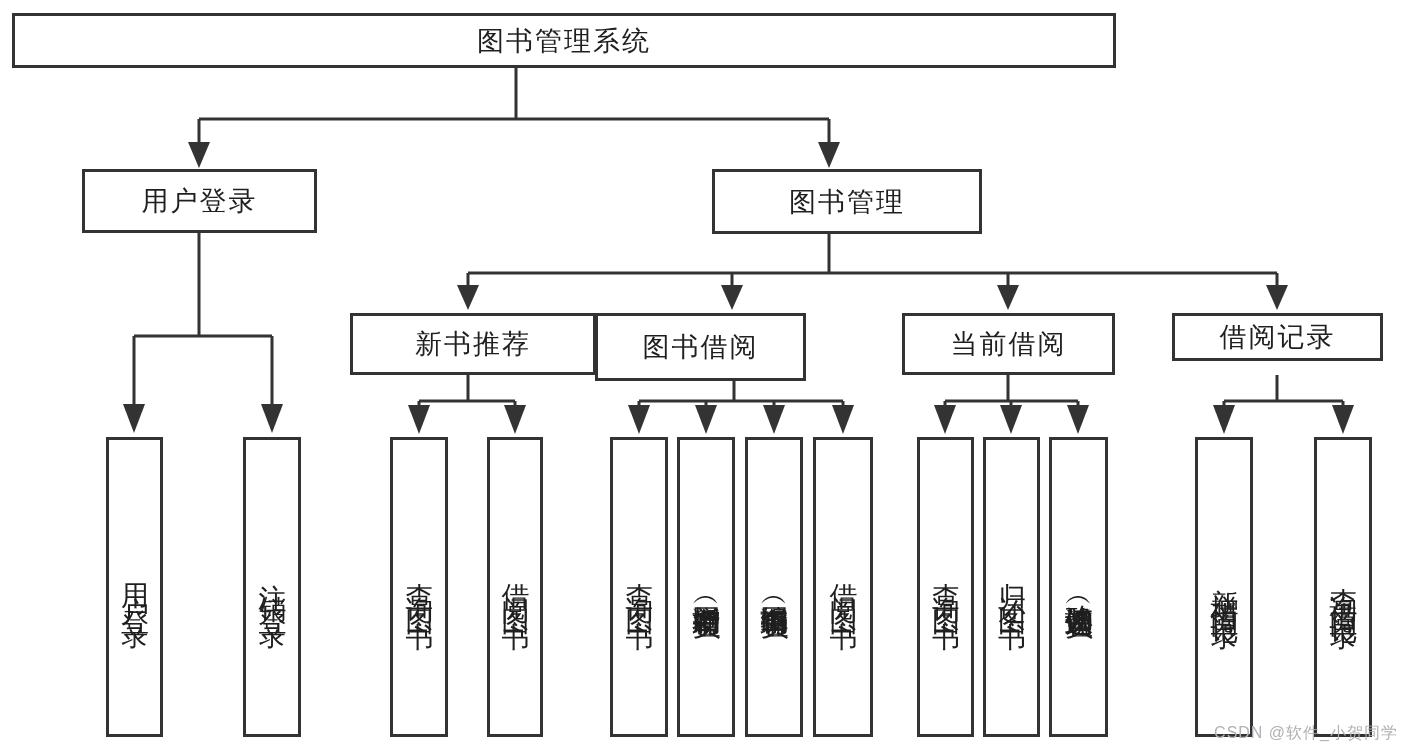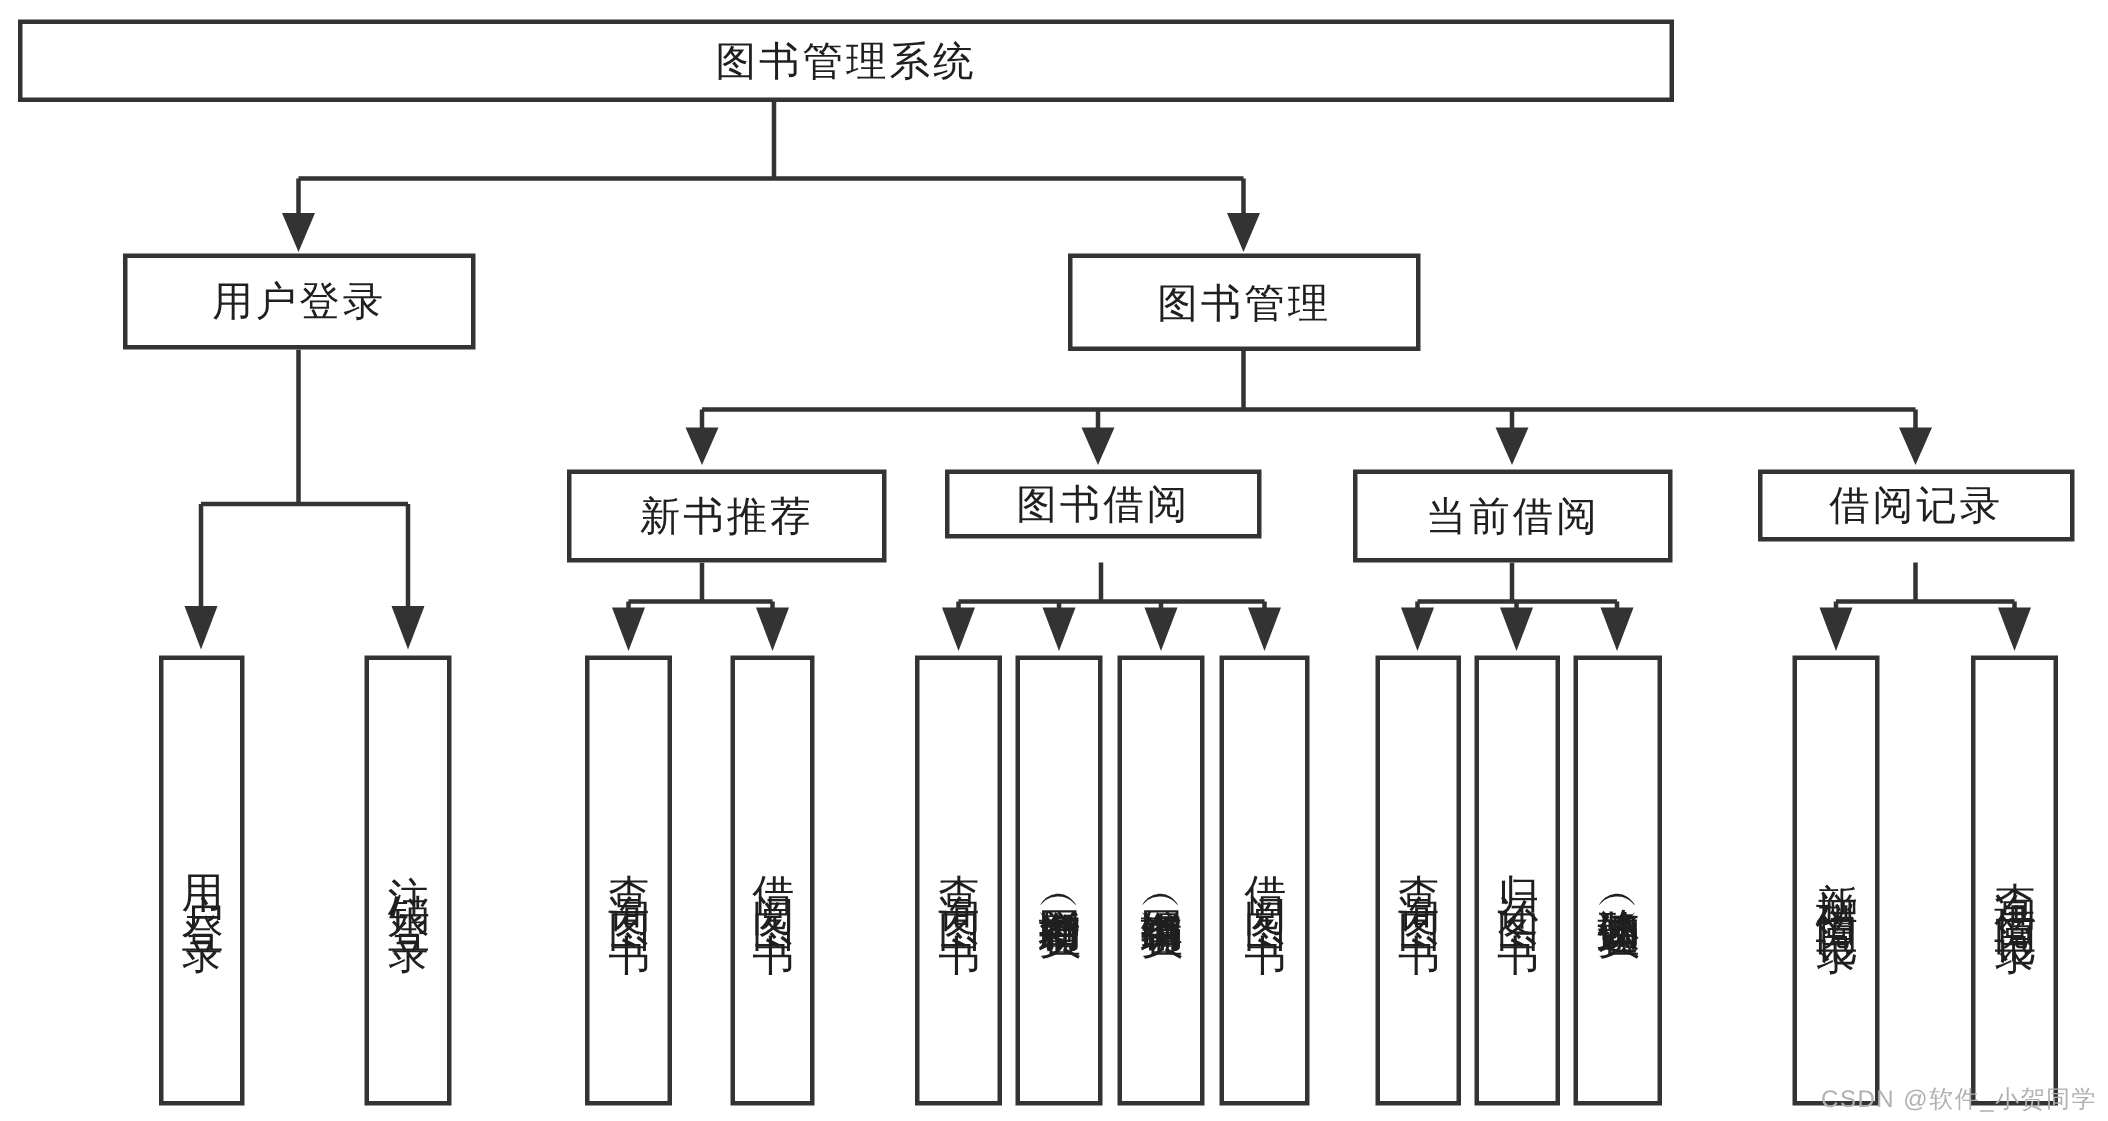--- a/index.html
+++ b/index.html
@@ -123,24 +123,24 @@
     </g>
     <g fill="#333333" stroke="none">
       <polygon points="1213,405 1235,405 1224,434"></polygon>
       <polygon points="1332,405 1354,405 1343,434"></polygon>
     </g>
   </svg>
 
   <div class="hbox" style="left:12px;top:13px;width:1104px;height:55px">图书管理系统</div>
 
   <div class="hbox" style="left:82px;top:169px;width:235px;height:64px">用户登录</div>
-  <div class="hbox" style="left:712px;top:169px;width:235px;height:65px">图书管理</div>
+  <div class="hbox" style="left:712px;top:169px;width:270px;height:65px">图书管理</div>
 
-  <div class="hbox" style="left:378px;top:313px;width:213px;height:62px">新书推荐</div>
-  <div class="hbox" style="left:630px;top:313px;width:211px;height:46px">图书借阅</div>
+  <div class="hbox" style="left:350px;top:313px;width:246px;height:62px">新书推荐</div>
+  <div class="hbox" style="left:595px;top:313px;width:211px;height:68px">图书借阅</div>
   <div class="hbox" style="left:902px;top:313px;width:213px;height:62px">当前借阅</div>
   <div class="hbox" style="left:1172px;top:313px;width:211px;height:48px">借阅记录</div>
 
   <div class="vbox sp-wide" style="left:106px;width:57px">用户登录</div>
   <div class="vbox sp-wide" style="left:243px;width:58px">注销登录</div>
 
   <div class="vbox sp-wide" style="left:390px;width:58px">查询图书</div>
   <div class="vbox sp-wide" style="left:487px;width:56px">借阅图书</div>
 
   <div class="vbox sp-wide" style="left:610px;width:58px">查询图书</div>

